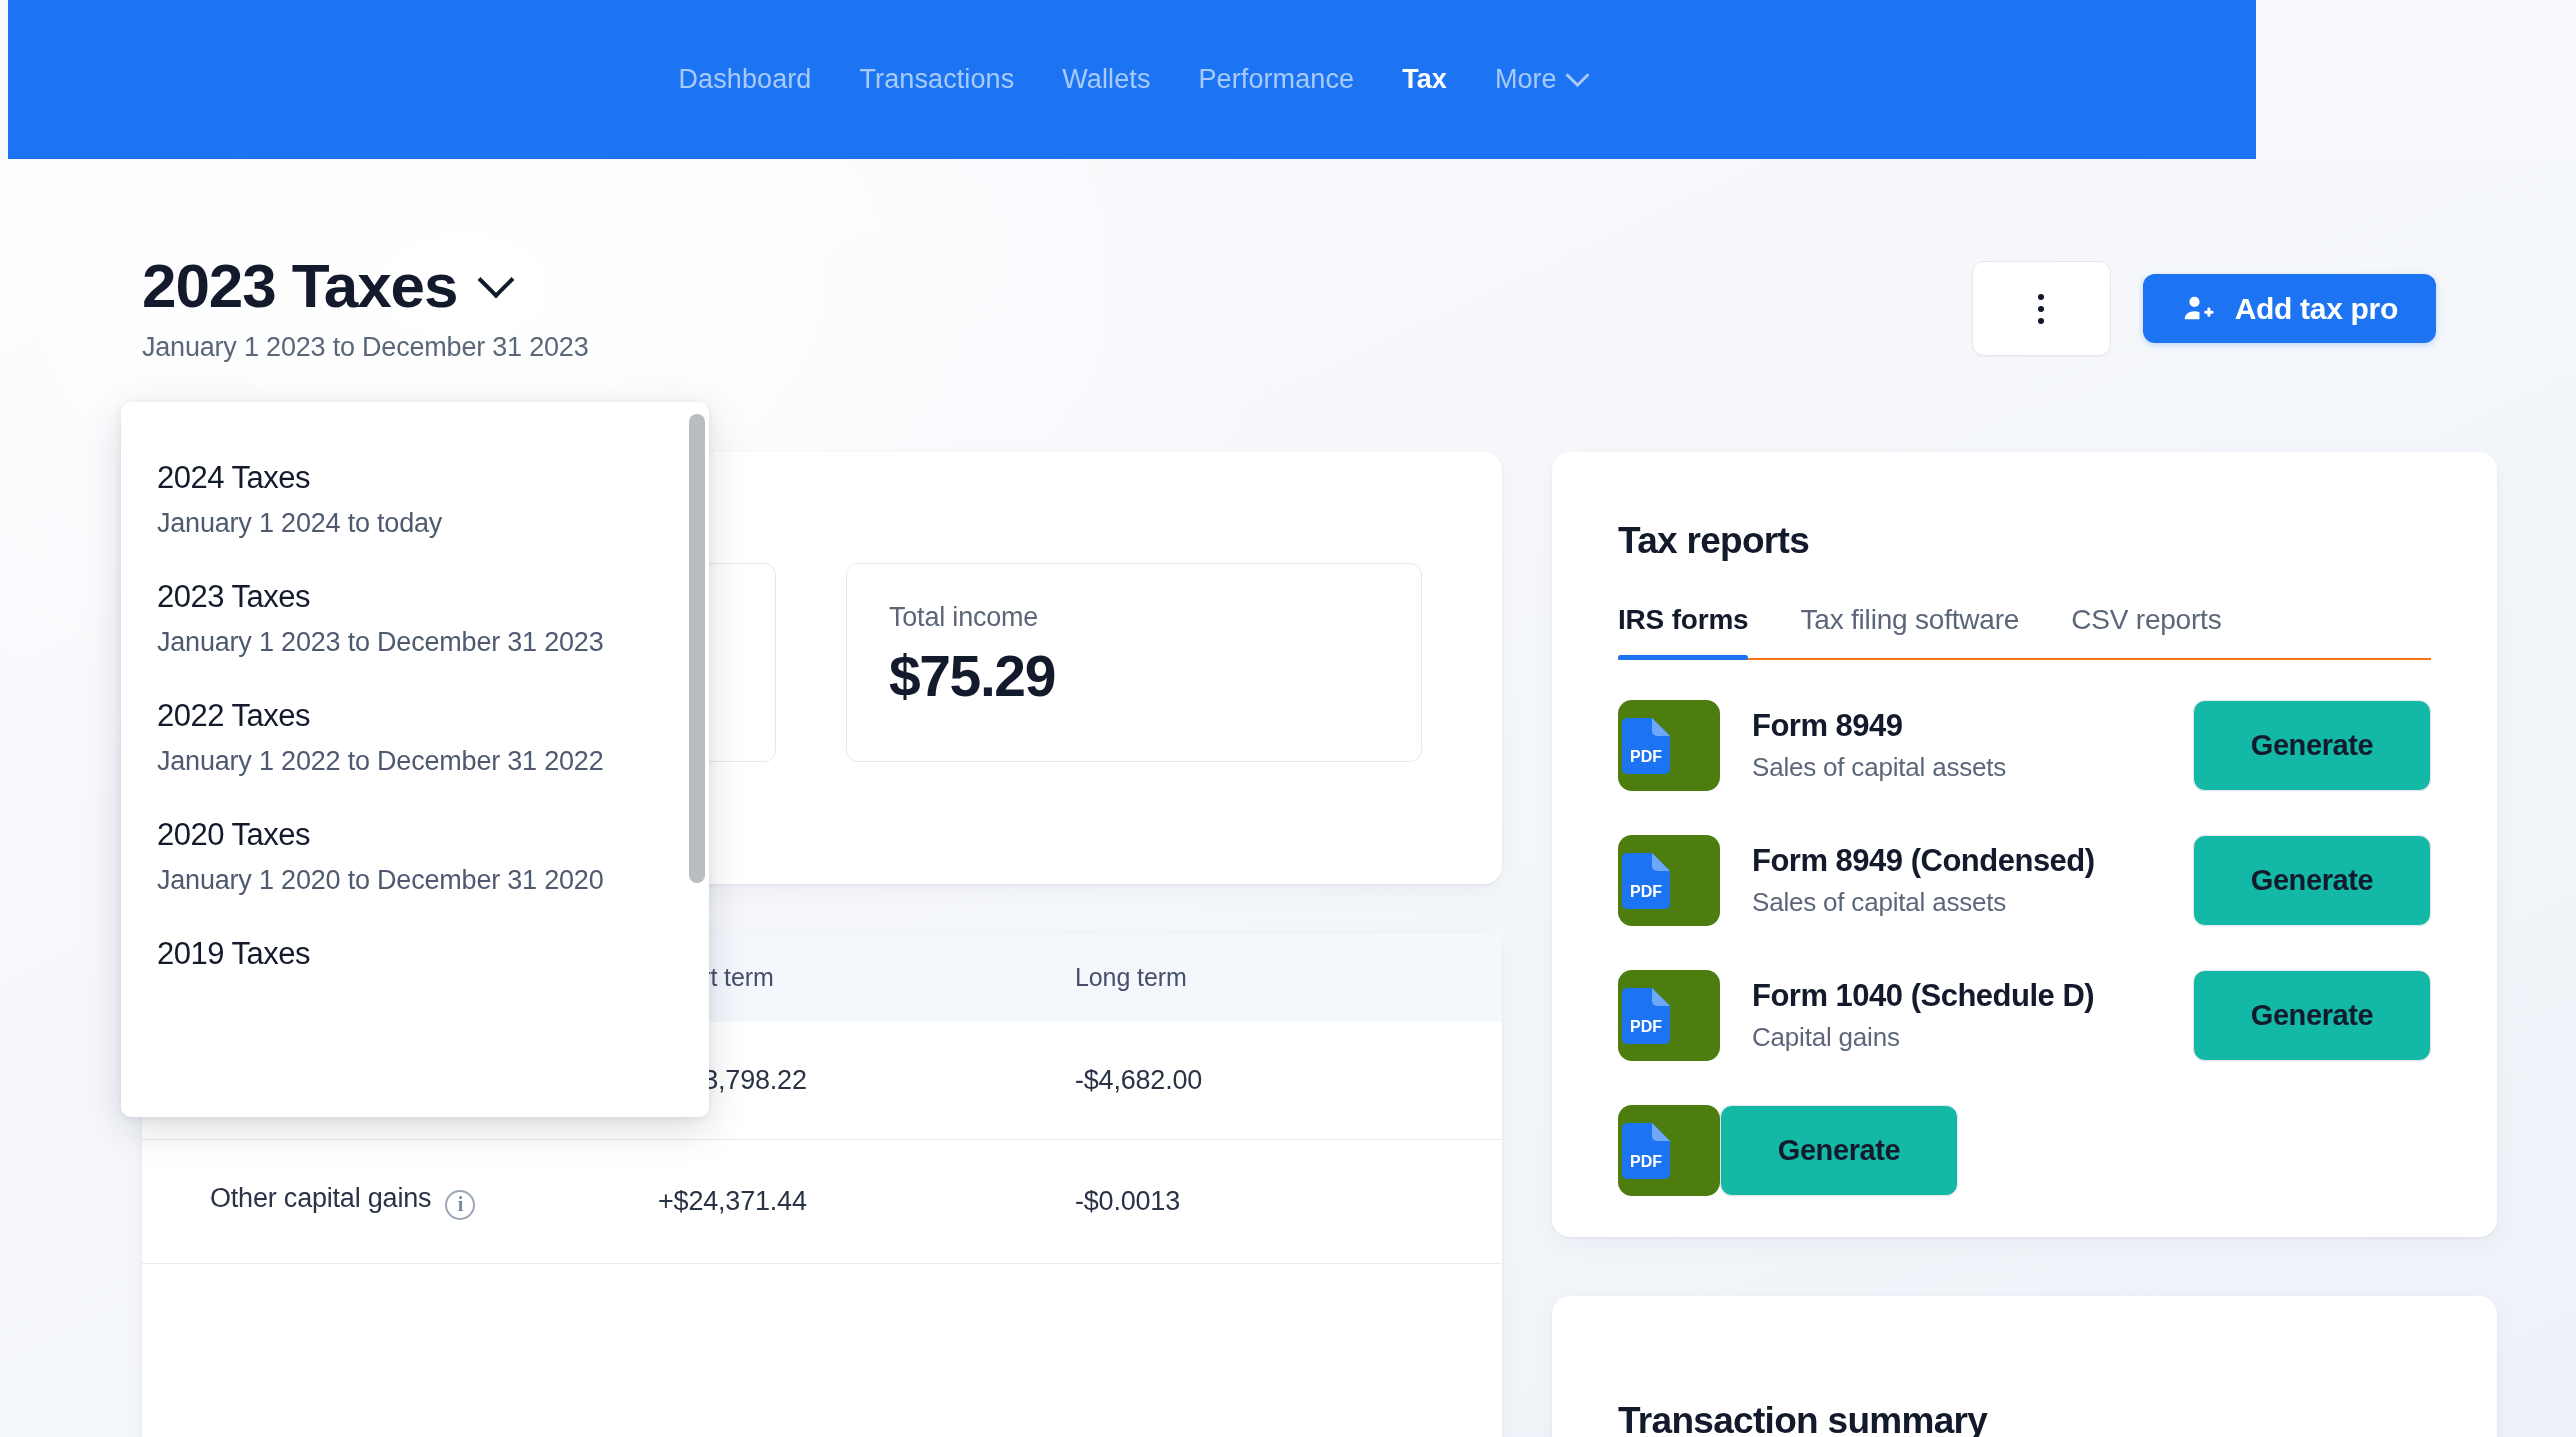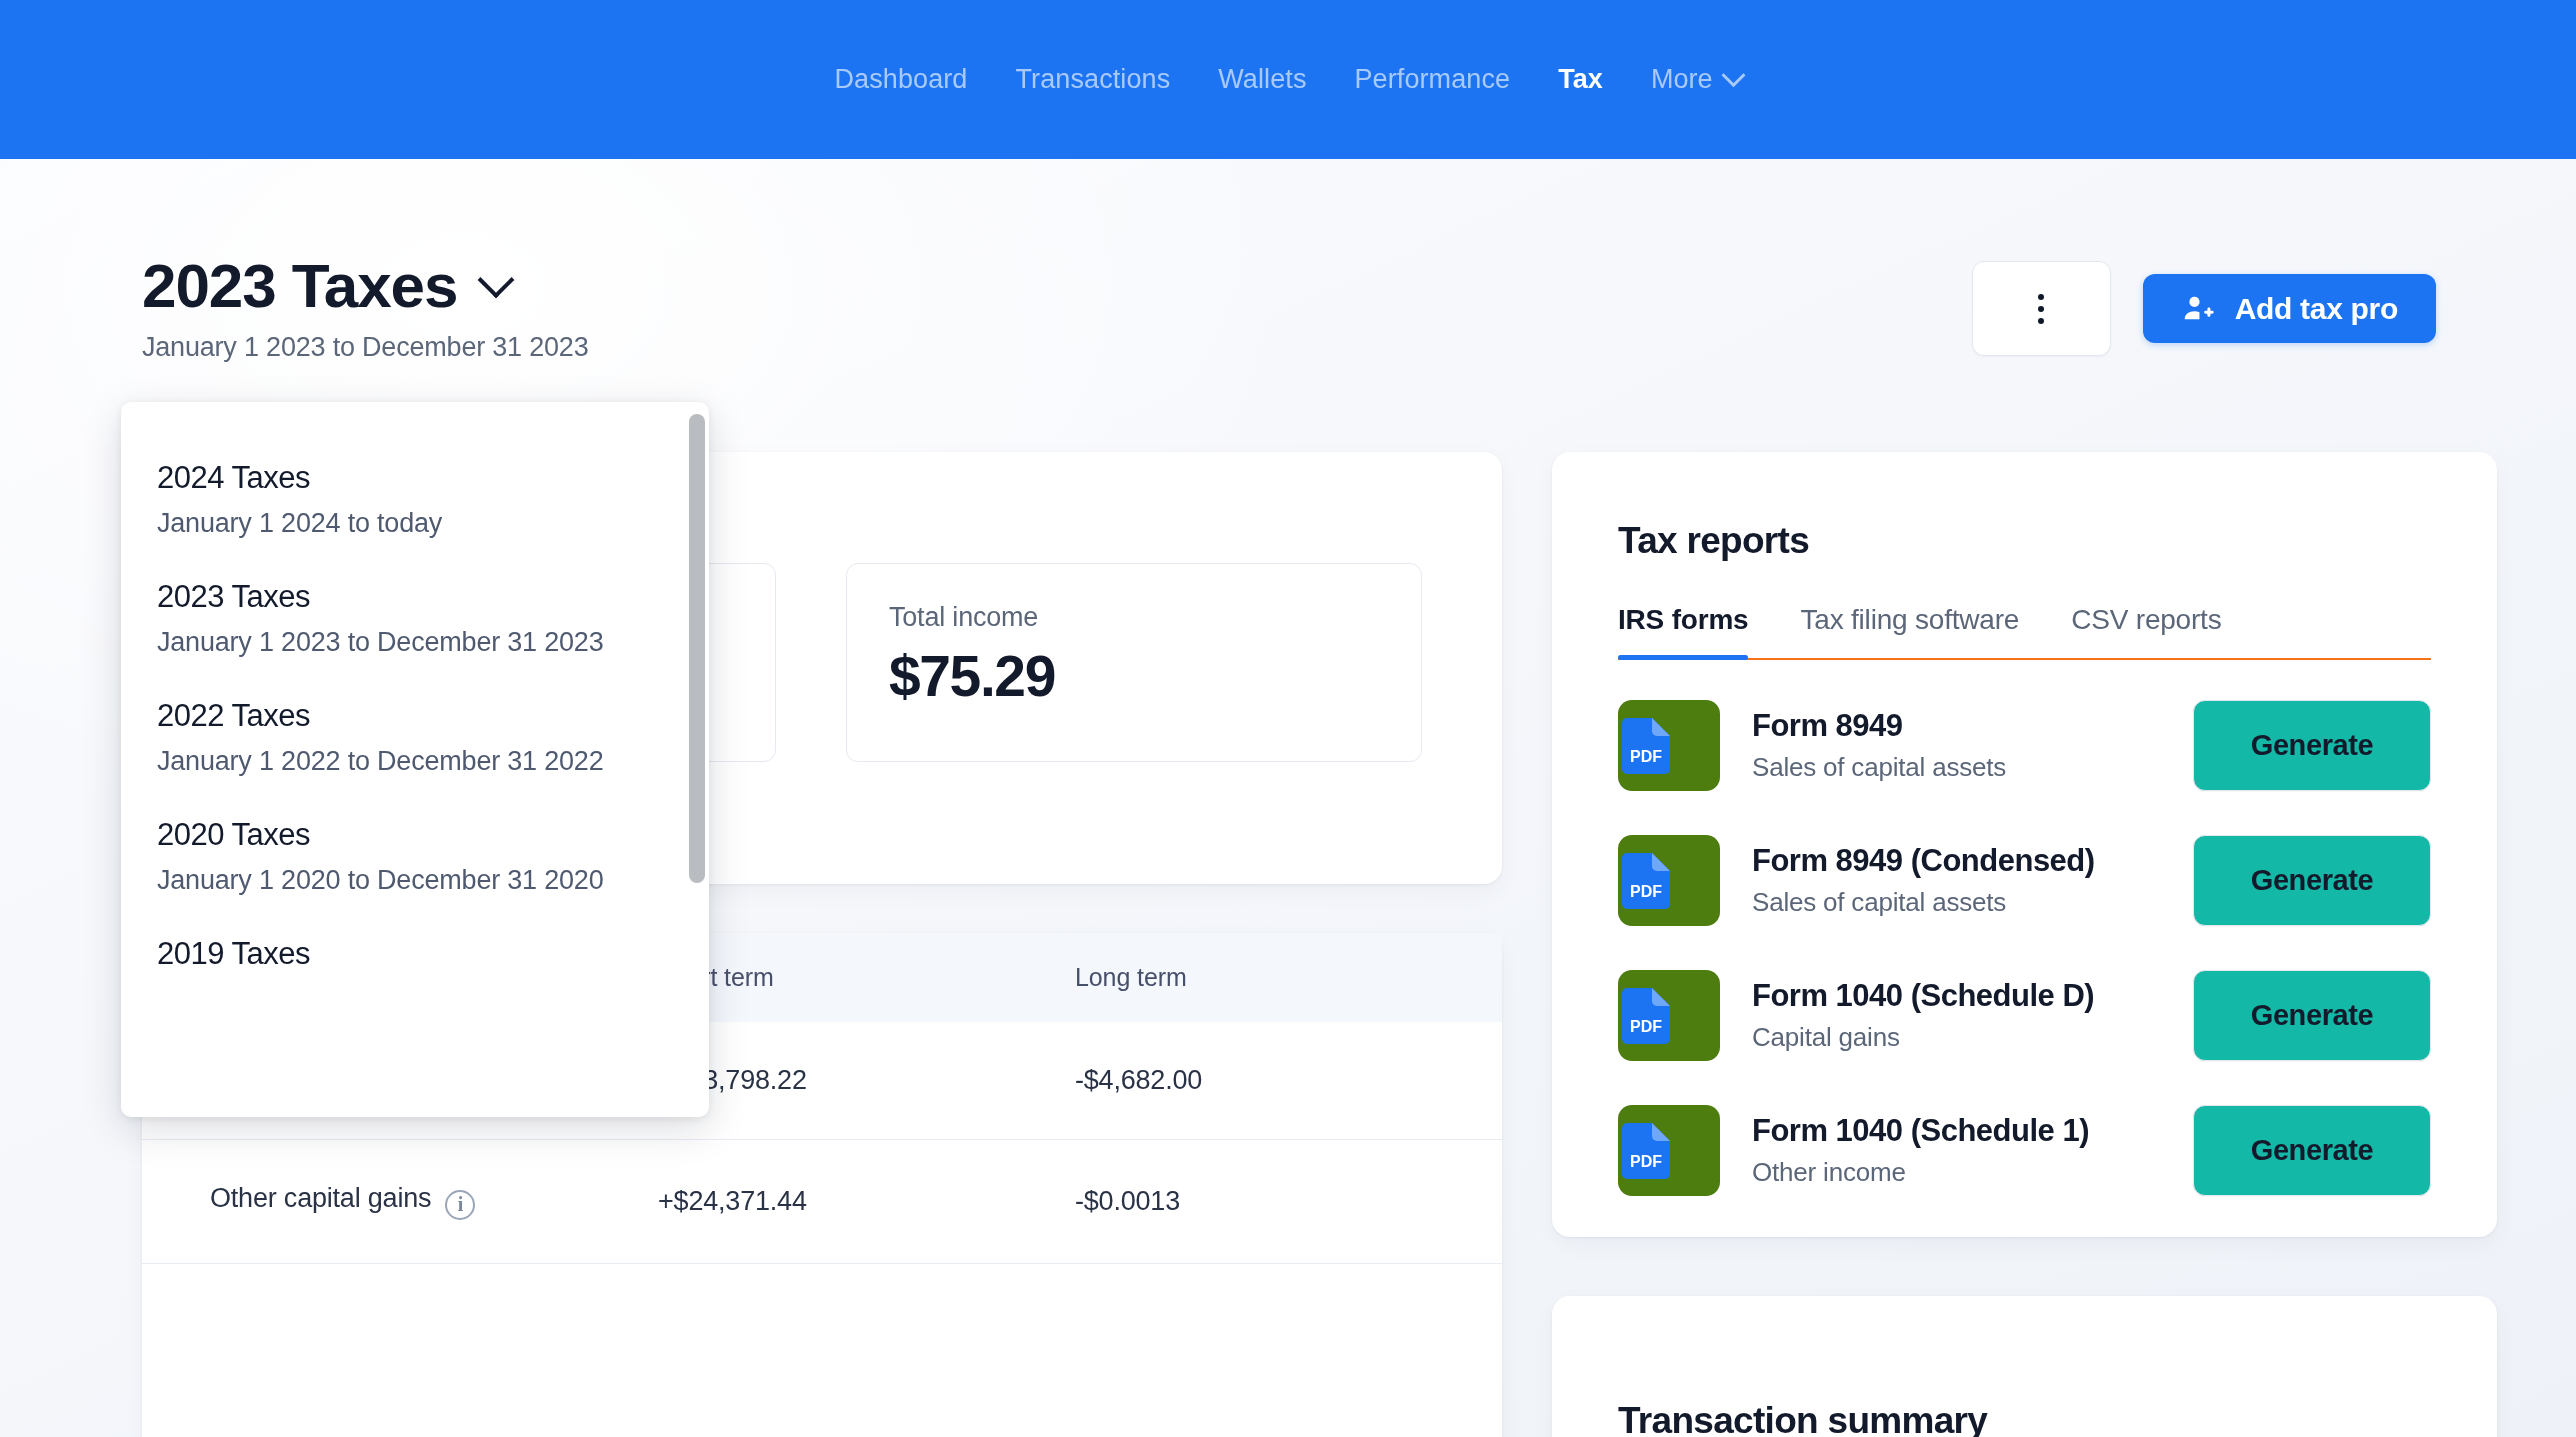--- a/index.html
+++ b/index.html
@@ -9,22 +9,22 @@
     height: 1438px;
     overflow: hidden;
     background: #f7f9fc;
     font-family: "Liberation Sans", sans-serif;
     -webkit-font-smoothing: antialiased;
   }
 
   
   .topnav {
     position: absolute;
-    top: 0; left: 0;
-    width: 2576px;
+    top: 0; left: 8px;
+    width: 2248px;
     height: 159px;
     background: #1c74f2;
     display: flex;
     align-items: center;
     justify-content: center;
     text-align: center;
   }
   .nav-items {
     display: flex;
     align-items: center;
@@ -428,24 +428,20 @@
       </div>
 
       <div class="form-row">
         <div class="pdf-badge">
           <svg width="56" height="60" viewBox="0 0 56 60">
             <path d="M4 7a5 5 0 0 1 5-5h25l18 18v33a5 5 0 0 1-5 5H9a5 5 0 0 1-5-5z" fill="#1c74f2"></path>
             <path d="M34 2l18 18H39a5 5 0 0 1-5-5z" fill="#6fa8f8"></path>
             <text x="28" y="46" font-family="Liberation Sans, sans-serif" font-size="16" font-weight="700" fill="#ffffff" text-anchor="middle">PDF</text>
           </svg>
         </div>
-        <div class="form-text">
-          <div class="form-name">Form 1040 (Schedule 1)</div>
-          <div class="form-desc">Other income</div>
-        </div>
         <div class="gen-btn">
           <span>Generate</span>
         </div>
       </div>
 
     </div>
   </div>
 </div>
 
 <div class="card" id="txn-card">

